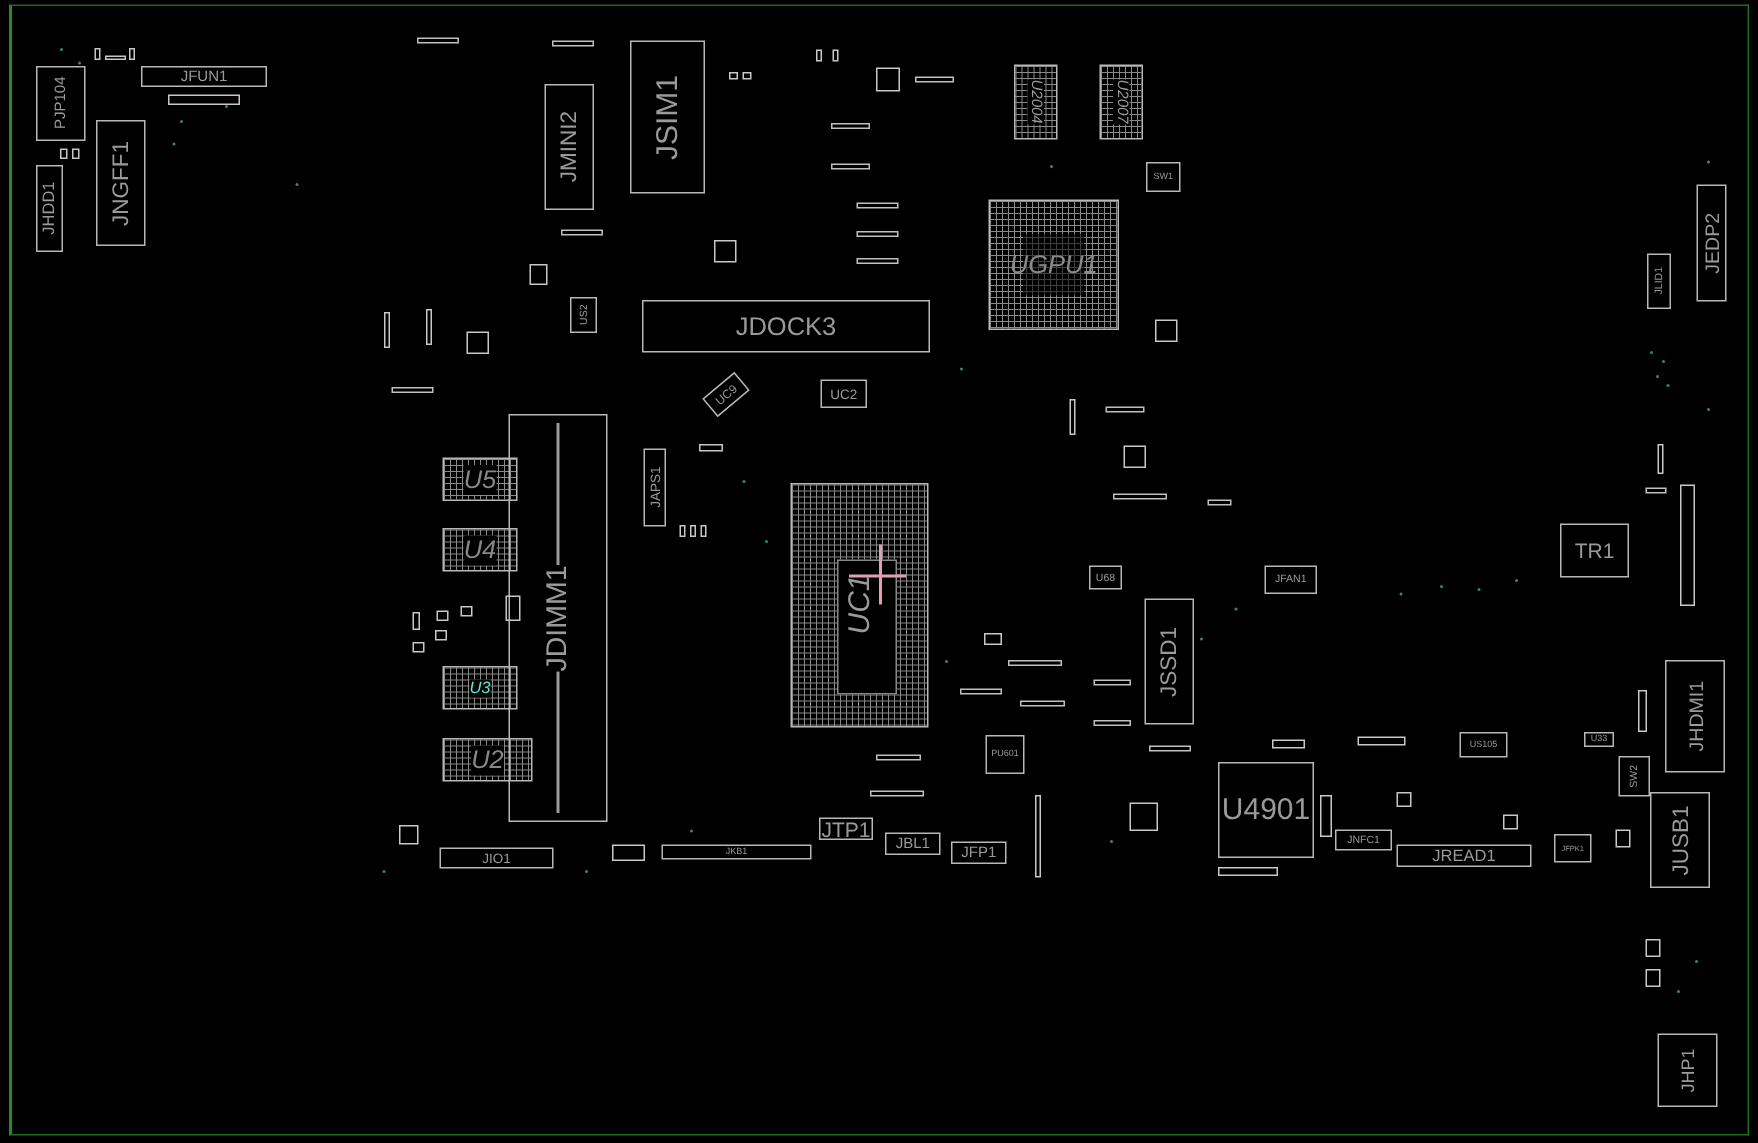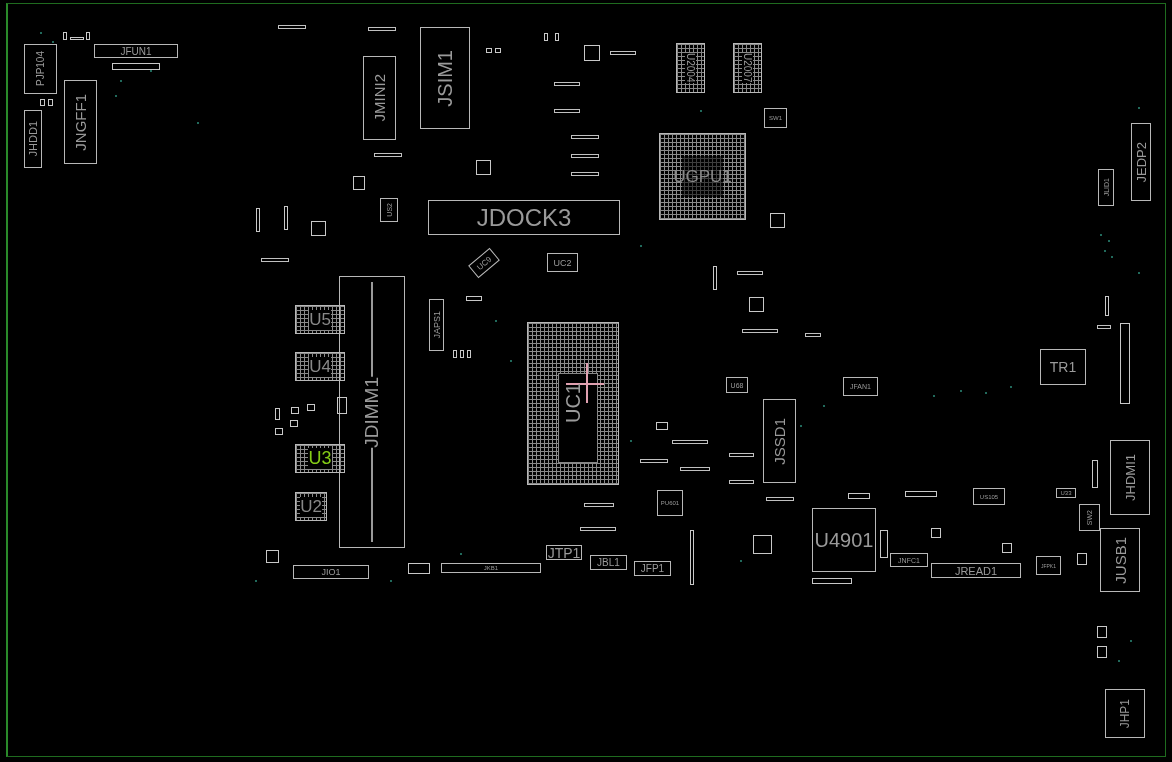--- a/index.html
+++ b/index.html
@@ -2,21 +2,21 @@
 <html><head>
 <meta charset="utf-8">
 <style>
   html,body{margin:0;padding:0;background:#000;}
   body{width:1172px;height:762px;position:relative;overflow:hidden;font-family:"Liberation Sans",sans-serif;}
   #board{position:absolute;left:6px;top:3px;width:1160px;height:754px;border:1px solid #1f6b1f;border-left:2px solid #2a8a2a;box-sizing:border-box;}
   .comp{position:absolute;border:1.5px solid #b8b8b8;box-sizing:border-box;color:#9a9a9a;display:flex;align-items:center;justify-content:center;overflow:hidden;}
   .lbl{white-space:nowrap;color:#9a9a9a;}
   .v{writing-mode:vertical-rl;transform:rotate(180deg);}
   .vr{writing-mode:vertical-rl;}
-  .grid{background-image:linear-gradient(#8a8a8a 1px,transparent 1px),linear-gradient(90deg,#8a8a8a 1px,transparent 1px);background-size:4px 4px;}
+  .grid{background-image:linear-gradient(#8a8a8a 1px,transparent 1px),linear-gradient(90deg,#8a8a8a 1px,transparent 1px);background-size:4px 4px;font-style:italic;}
   .pad{position:absolute;border:1.2px solid #c8c8c8;box-sizing:border-box;}
   .bar{position:absolute;border:1.2px solid #c0c0c0;box-sizing:border-box;height:4px;}
   .via{position:absolute;width:2px;height:2px;background:#2d8c7a;border-radius:1px;}
   .inner{position:absolute;background:#000;}
 </style>
 </head>
 <body>
 
 <div id="board"></div>
 
@@ -44,21 +44,21 @@
   </div>
 <div class="comp" style="left:420px;top:27px;width:50px;height:102px;">
     <span class="lbl v" style="font-size:20px">JSIM1</span>
   </div>
 <div class="bar" style="left:278px;top:25px;width:28px;"></div>
 <div class="bar" style="left:368px;top:27px;width:28px;"></div>
 <div class="bar" style="left:374px;top:153px;width:28px;"></div>
 <div class="bar" style="left:261px;top:258px;width:28px;"></div>
 
 <div class="comp" style="left:428px;top:200px;width:192px;height:35px;">
-    <span class="lbl" style="font-size:24px">JDOCK3</span>
+    <span class="lbl" style="font-size:17px">JDOCK3</span>
   </div>
 
 <div class="comp" style="left:380px;top:198px;width:18px;height:24px;">
     <span class="lbl v" style="font-size:7px">US2</span>
   </div>
 <div class="pad" style="left:311px;top:221px;width:15px;height:15px;"></div>
 <div class="pad" style="left:353px;top:176px;width:12px;height:14px;"></div>
 <div class="pad" style="left:476px;top:160px;width:15px;height:15px;"></div>
 <div class="pad" style="left:256px;top:208px;width:4px;height:24px;"></div>
 <div class="pad" style="left:284px;top:206px;width:4px;height:24px;"></div>
@@ -117,23 +117,23 @@
     <span class="lbl" style="font-size:7px">JFAN1</span>
   </div>
 
 <div class="comp grid" style="left:295px;top:305px;width:50px;height:29px;">
     <span class="lbl" style="font-size:17px;background:#000;color:#888">U5</span>
   </div>
 <div class="comp grid" style="left:295px;top:352px;width:50px;height:29px;">
     <span class="lbl" style="font-size:17px;background:#000;color:#888">U4</span>
   </div>
 <div class="comp grid" style="left:295px;top:444px;width:50px;height:29px;">
-    <span class="lbl" style="font-size:18px;background:#000;color:#84cc16">U3</span>
-  </div>
-<div class="comp grid" style="left:295px;top:492px;width:32px;height:29px;">
+    <span class="lbl" style="font-size:11px;background:#000;color:#5eead4">U3</span>
+  </div>
+<div class="comp grid" style="left:295px;top:492px;width:60px;height:29px;">
     <span class="lbl" style="font-size:17px;background:#000;color:#888">U2</span>
   </div>
 
 <div class="comp" style="left:339px;top:276px;width:66px;height:272px;">
   <div style="position:absolute;left:31px;top:5px;width:1.5px;height:260px;background:#9a9a9a;"></div>
   <span class="lbl v" style="font-size:19px;background:#000;position:relative">JDIMM1</span>
 </div>
 <div class="pad" style="left:337px;top:397px;width:10px;height:17px;"></div>
 
 <div class="comp" style="left:429px;top:299px;width:15px;height:52px;">

